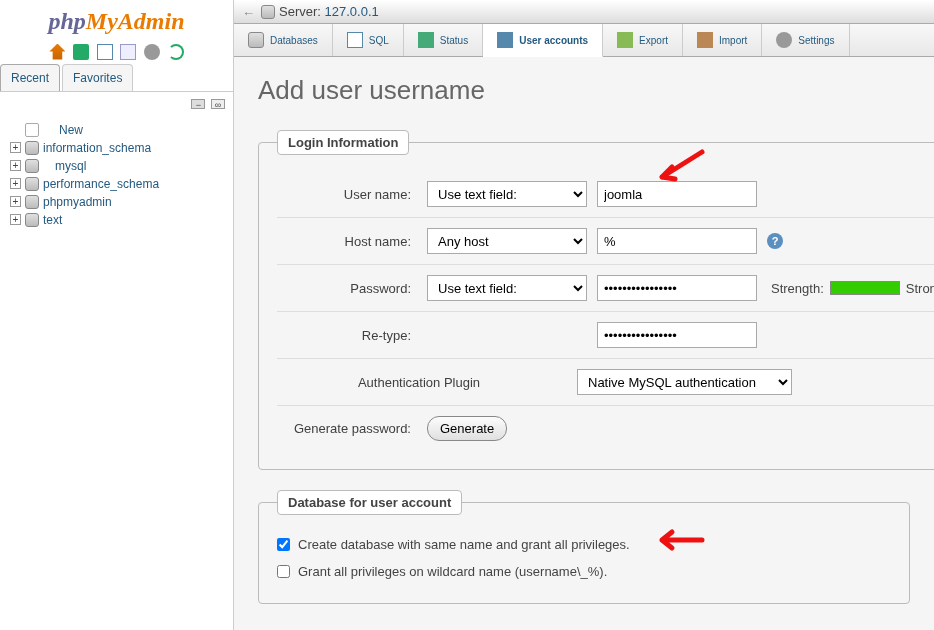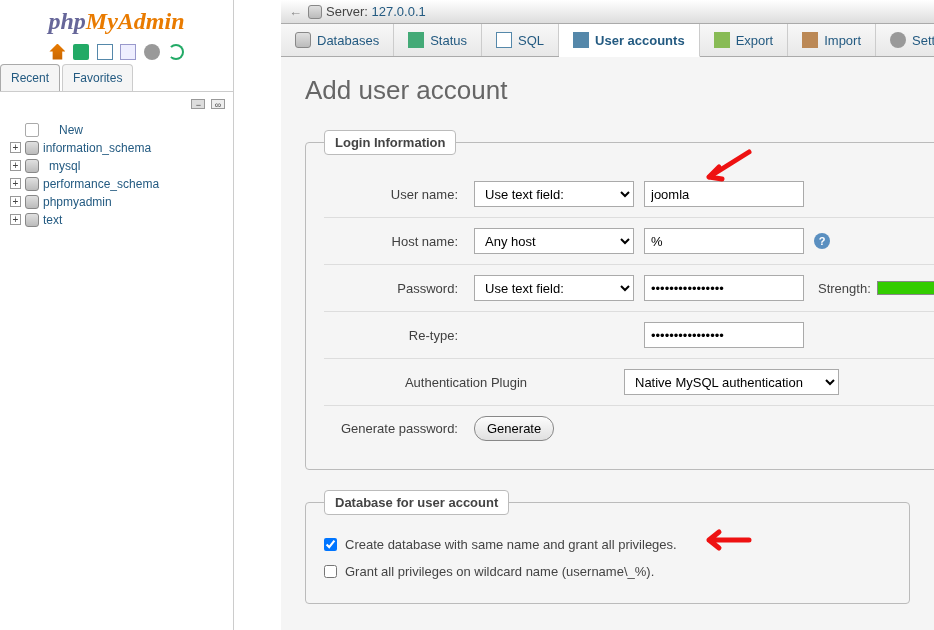--- a/index.html
+++ b/index.html
@@ -1,17 +1,17 @@
 <!DOCTYPE html>
 <html><head>
 <meta charset="utf-8">
 <style>
 * { box-sizing: border-box; margin: 0; padding: 0; }
 body { font-family: sans-serif; font-size: 13px; color: #444; background: #fff; overflow: hidden; }
-.container { display: flex; width: 934px; height: 630px; gap: 47px; }
+.container { display: flex; width: 934px; height: 630px; }
 
 
 .sidebar { width: 234px; background: #fff; border-right: 1px solid #ccc; display: flex; flex-direction: column; }
 .logo { text-align: center; padding: 8px 0 4px; }
 .logo-text { font-family: Georgia, serif; font-size: 24px; font-style: italic; font-weight: bold; }
 .logo-php { color: #666699; }
 .logo-my { color: #e97b00; }
 .logo-admin { color: #e97b00; }
 .toolbar-icons { text-align: center; padding: 4px 0; }
 .toolbar-icons span { display: inline-block; width: 16px; height: 16px; margin: 0 2px; }
@@ -24,21 +24,21 @@
 .tree-item { padding: 2px 0 2px 6px; display: flex; align-items: center; }
 .tree-expand { width: 11px; height: 11px; border: 1px solid #999; text-align: center; line-height: 9px; font-size: 10px; margin-right: 4px; cursor: pointer; background: #fff; }
 .tree-link { color: #235a81; cursor: pointer; }
 
 
 .main { flex: 1; background: #f5f5f5; display: flex; flex-direction: column; overflow: hidden; }
 .topbar { background: linear-gradient(#fff,#ddd); border-bottom: 1px solid #aaa; padding: 4px 8px; display: flex; align-items: center; font-size: 13px; }
 .topbar .arrow { color: #888; margin-right: 6px; }
 .topbar .server-icon { width: 14px; height: 14px; margin-right: 4px; }
 .menu-tabs { display: flex; background: linear-gradient(#f8f8f8,#e8e8e8); border-bottom: 1px solid #aaa; }
-.menu-tab { padding: 8px 14px; border-right: 1px solid #ccc; display: flex; align-items: center; cursor: pointer; color: #235a81; font-size: 13px; white-space: nowrap; }
+.menu-tab { padding: 8px 14px; border-right: 1px solid #ccc; display: flex; align-items: center; cursor: pointer; color: #235a81; font-size: 10px; white-space: nowrap; }
 .menu-tab.active { background: #fff; border-bottom: 1px solid #fff; margin-bottom: -1px; font-weight: bold; }
 .menu-tab .ticon { width: 16px; height: 16px; margin-right: 6px; }
 .content { padding: 18px 24px; overflow-y: auto; flex: 1; }
 h2 { font-size: 26px; font-weight: normal; color: #666; margin-bottom: 24px; }
 
 fieldset { border: 1px solid #bbb; border-radius: 4px; padding: 16px 18px 18px; margin-bottom: 20px; background: #f5f5f5; }
 legend { background: #fff; border: 1px solid #bbb; border-radius: 4px; padding: 4px 10px; font-weight: bold; color: #444; }
 .row { display: flex; align-items: center; padding: 10px 0; border-top: 1px solid #ddd; }
 .row:first-of-type { border-top: none; }
 .row label { width: 150px; text-align: right; padding-right: 16px; color: #404040; }
@@ -99,21 +99,21 @@
         <span class="tree-link" style="margin-left:20px">New</span>
       </div>
       <div class="tree-item">
         <span class="tree-expand">+</span>
         <span class="ic ic-db"></span>
         <span class="tree-link" style="margin-left:4px">information_schema</span>
       </div>
       <div class="tree-item">
         <span class="tree-expand">+</span>
         <span class="ic ic-db"></span>
-        <span class="tree-link" style="margin-left:10px">mysql</span>
+        <span class="tree-link" style="margin-left:16px">mysql</span>
       </div>
       <div class="tree-item">
         <span class="tree-expand">+</span>
         <span class="ic ic-db"></span>
         <span class="tree-link" style="margin-left:4px">performance_schema</span>
       </div>
       <div class="tree-item">
         <span class="tree-expand">+</span>
         <span class="ic ic-db"></span>
         <span class="tree-link" style="margin-left:4px">phpmyadmin</span>
@@ -133,47 +133,47 @@
       <span>Server:</span>&nbsp;
       <span style="color:#235a81">127.0.0.1</span>
     </div>
 
     <div class="menu-tabs">
       <div class="menu-tab">
           <span class="ticon ic ic-db"></span>
           <span>Databases</span>
         </div>
       <div class="menu-tab">
+          <span class="ticon ic ic-sql"></span>
+          <span>SQL</span>
+        </div>
+      <div class="menu-tab">
           <span class="ticon ic" style="background:#4a7"></span>
           <span>Status</span>
-        </div>
-      <div class="menu-tab">
-          <span class="ticon ic ic-sql"></span>
-          <span>SQL</span>
         </div>
       <div class="menu-tab active">
           <span class="ticon ic" style="background:#58a"></span>
           <span>User accounts</span>
         </div>
       <div class="menu-tab">
           <span class="ticon ic" style="background:#8b5"></span>
           <span>Export</span>
         </div>
       <div class="menu-tab">
           <span class="ticon ic" style="background:#b85"></span>
           <span>Import</span>
         </div>
       <div class="menu-tab">
           <span class="ticon ic ic-gear"></span>
           <span>Settings</span>
         </div>
     </div>
 
     <div class="content">
-      <h2>Add user account</h2>
+      <h2>Add user username</h2>
 
       <fieldset class="pos-rel">
         <legend>Login Information</legend>
 
         <div class="row pos-rel">
           <label>User name:</label>
           <select><option>Use text field:</option></select>
           <input type="text" value="joomla" style="">
           <svg class="arrow-ann" style="left:370px; top:-24px;" width="60" height="40" viewBox="0 0 60 40">
               <path d="M55 5 L15 30 M15 30 L25 20 M15 30 L28 32" stroke="#e11" stroke-width="5" fill="none" stroke-linecap="round"></path>

